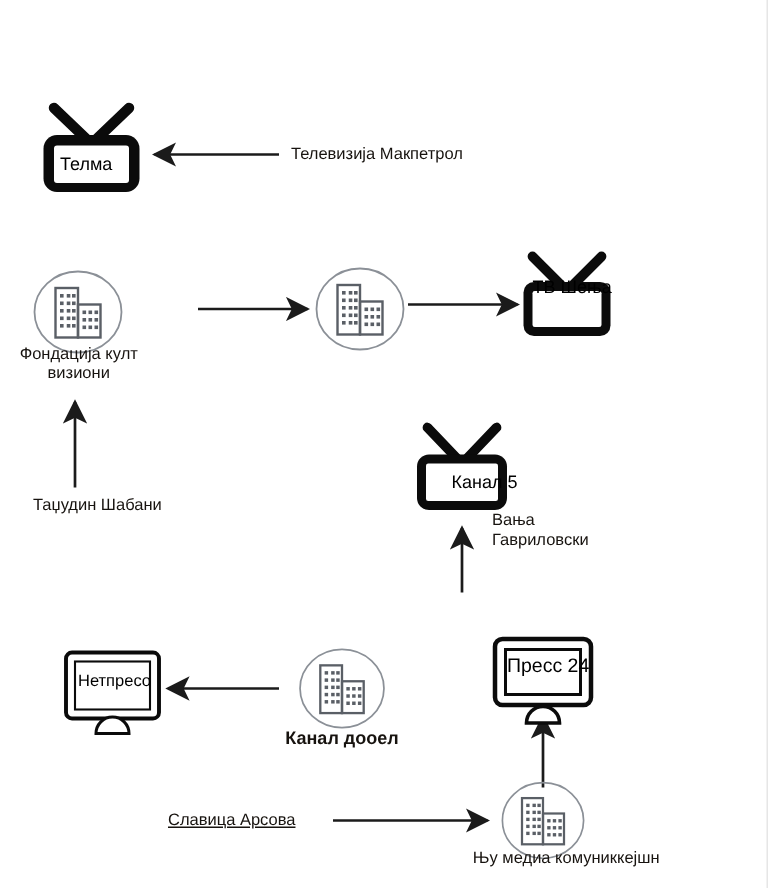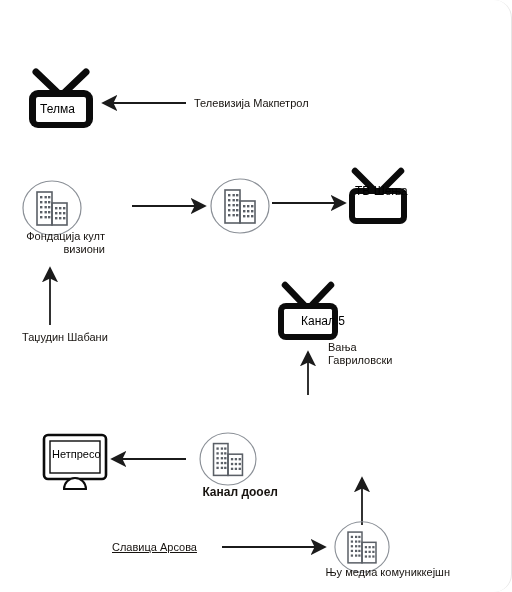--- a/index.html
+++ b/index.html
@@ -11,38 +11,37 @@
     font-family: "Liberation Sans", sans-serif;
   }
   #canvas {
     position: relative;
     width: 512px;
     height: 592px;
     background: #ffffff;
     border-right: 1px solid #e6e6e6;
     box-sizing: border-box;
     overflow: hidden;
-    border-radius: 18px;
   }
   .node {
     position: absolute;
   }
   .label {
     position: absolute;
     font-size: 11px;
     color: #17130f;
     line-height: 13px;
     white-space: pre;
   }
   .label.bold {
     font-weight: bold;
     font-size: 12px;
   }
   .label.center {
-    text-align: right;
+    text-align: center;
   }
   .tv-label {
     position: absolute;
     font-size: 12px;
     color: #000000;
     white-space: nowrap;
     line-height: 14px;
   }
   svg {
     display: block;
@@ -239,20 +238,28 @@
           <rect x="37" y="32" width="2.4" height="2.4"></rect>
           <rect x="41" y="32" width="2.4" height="2.4"></rect>
         <rect x="33" y="37" width="2.4" height="2.4"></rect>
           <rect x="37" y="37" width="2.4" height="2.4"></rect>
           <rect x="41" y="37" width="2.4" height="2.4"></rect>
       </g>
     </svg>
   </div>
   <div class="label bold center" style="left:178px; top:486px; width:100px;">Канал дооел</div>
 
+  <div class="node" style="left:328px; top:424px;">
+    <svg width="70" height="58" viewBox="0 0 70 58">
+      <rect x="2" y="2" width="64" height="44" rx="5" ry="5" fill="#ffffff" stroke="#0b0b0b" stroke-width="3"></rect>
+      <rect x="9" y="9" width="50" height="30" fill="#ffffff" stroke="#0b0b0b" stroke-width="2"></rect>
+      <path d="M23 58 A 11 11 0 0 1 45 58 Z" fill="#ffffff" stroke="#0b0b0b" stroke-width="2.4"></path>
+    </svg>
+    <div class="tv-label" style="left:10px; top:13px; font-size:13px;">Пресс 24</div>
+  </div>
 
   <div class="label" style="left:112px; top:541px;text-decoration:underline;">Славица Арсова</div>
 
   <div class="node" style="left:334px; top:520px;">
     <svg width="56" height="54" viewBox="0 0 60 56">
       <ellipse cx="30" cy="28" rx="29" ry="27" fill="none" stroke="#8b9097" stroke-width="1.2"></ellipse>
       <g fill="none" stroke="#5a5f66" stroke-width="1.6">
         <rect x="15" y="12" width="15" height="33"></rect>
         <rect x="30" y="23" width="15" height="22"></rect>
       </g>

